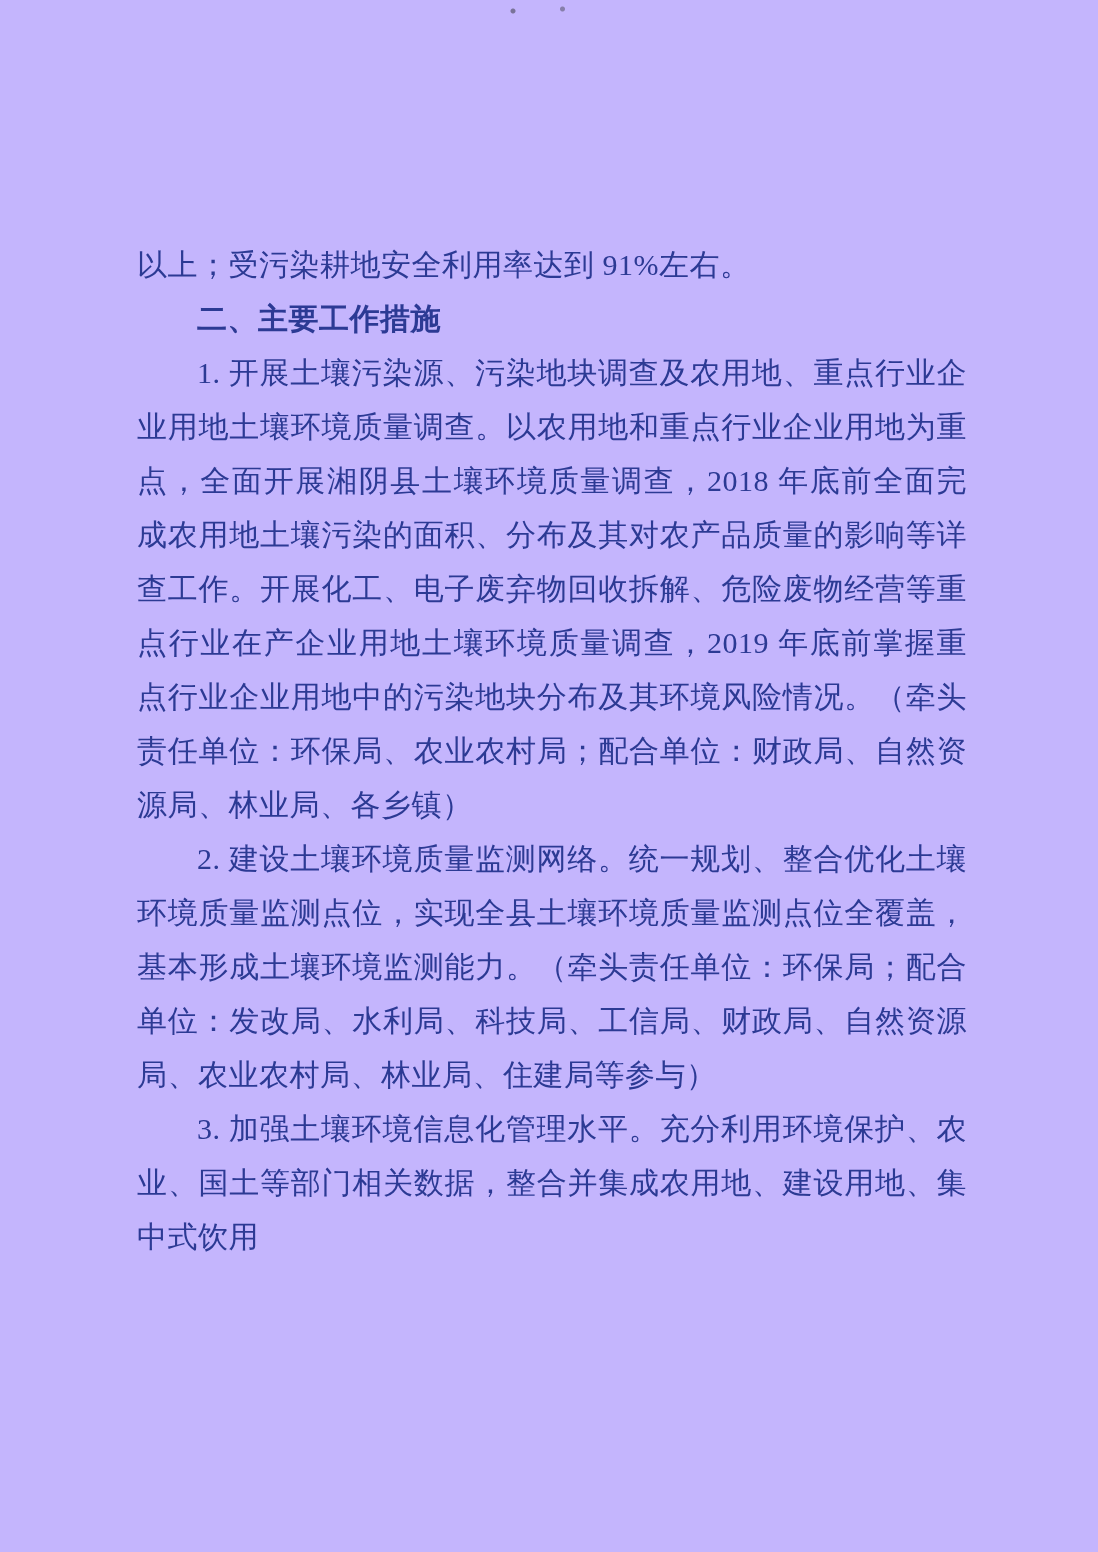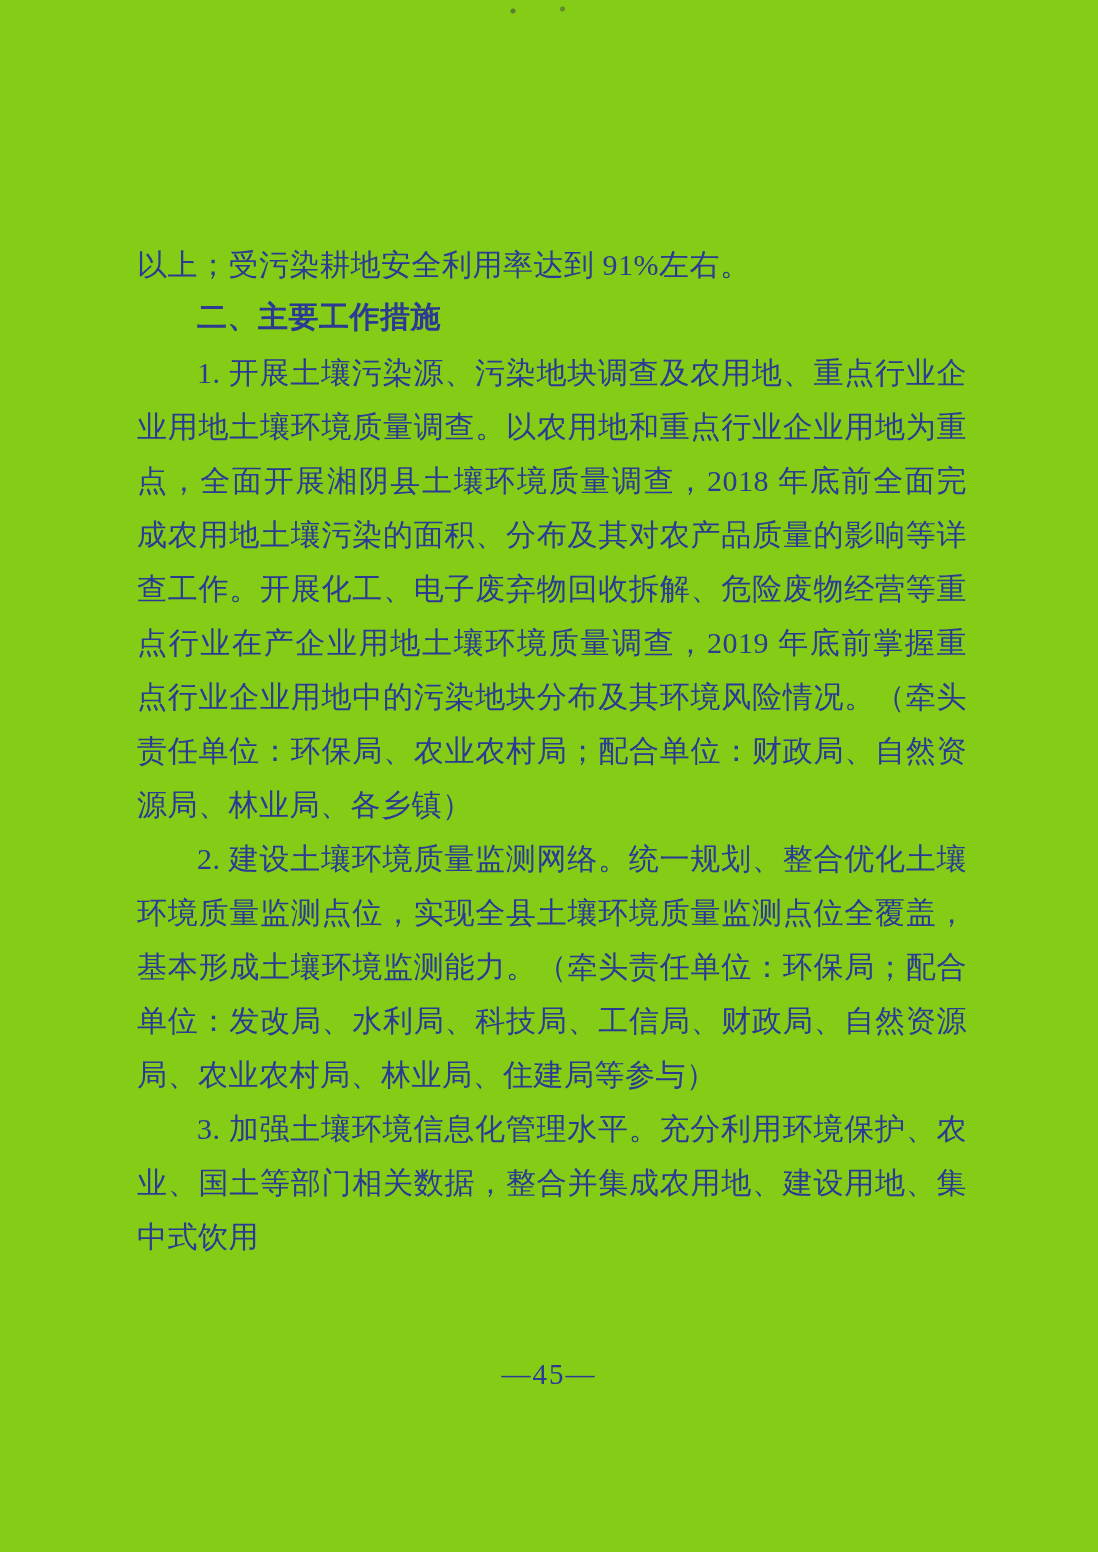--- a/index.html
+++ b/index.html
@@ -5,21 +5,21 @@
   html, body {
     margin: 0;
     padding: 0;
     background: #f2f2f0;
   }
   .page {
     position: relative;
     width: 1098px;
     height: 1552px;
     margin: 0 auto;
-    background: #84cc16;
+    background: #c4b5fd;
     overflow: hidden;
     font-family: "Liberation Serif", serif;
     color: #2c3a94;
   }
   .scan-artifact {
     position: absolute;
     top: 6px;
     left: 495px;
     width: 90px;
     height: 10px;
@@ -39,21 +39,21 @@
     text-align: justify;
     letter-spacing: 0.5px;
   }
   .indent {
     text-indent: 2em;
   }
   .bold {
     font-weight: bold;
   }
   .heading-sans {
-    font-family: Liberation Mono, monospace;
+    font-family: Liberation Sans, sans-serif;
   }
   .page-number {
     position: absolute;
     left: 0;
     right: 0;
     top: 1358px;
     text-align: center;
     font-size: 29px;
     color: #2c3a94;
     letter-spacing: 2px;
@@ -74,15 +74,14 @@
 
 
     <p class="indent">1. 开展土壤污染源、污染地块调查及农用地、重点行业企业用地土壤环境质量调查。以农用地和重点行业企业用地为重点，全面开展湘阴县土壤环境质量调查，2018 年底前全面完成农用地土壤污染的面积、分布及其对农产品质量的影响等详查工作。开展化工、电子废弃物回收拆解、危险废物经营等重点行业在产企业用地土壤环境质量调查，2019 年底前掌握重点行业企业用地中的污染地块分布及其环境风险情况。（牵头责任单位：环保局、农业农村局；配合单位：财政局、自然资源局、林业局、各乡镇）</p>
 
     <p class="indent">2. 建设土壤环境质量监测网络。统一规划、整合优化土壤环境质量监测点位，实现全县土壤环境质量监测点位全覆盖，基本形成土壤环境监测能力。（牵头责任单位：环保局；配合单位：发改局、水利局、科技局、工信局、财政局、自然资源局、农业农村局、林业局、住建局等参与）</p>
 
     <p class="indent">3. 加强土壤环境信息化管理水平。充分利用环境保护、农业、国土等部门相关数据，整合并集成农用地、建设用地、集中式饮用</p>
 
   </div>
 
-  <div class="page-number">—45—</div>
 
 </div>
 
 </body></html>

